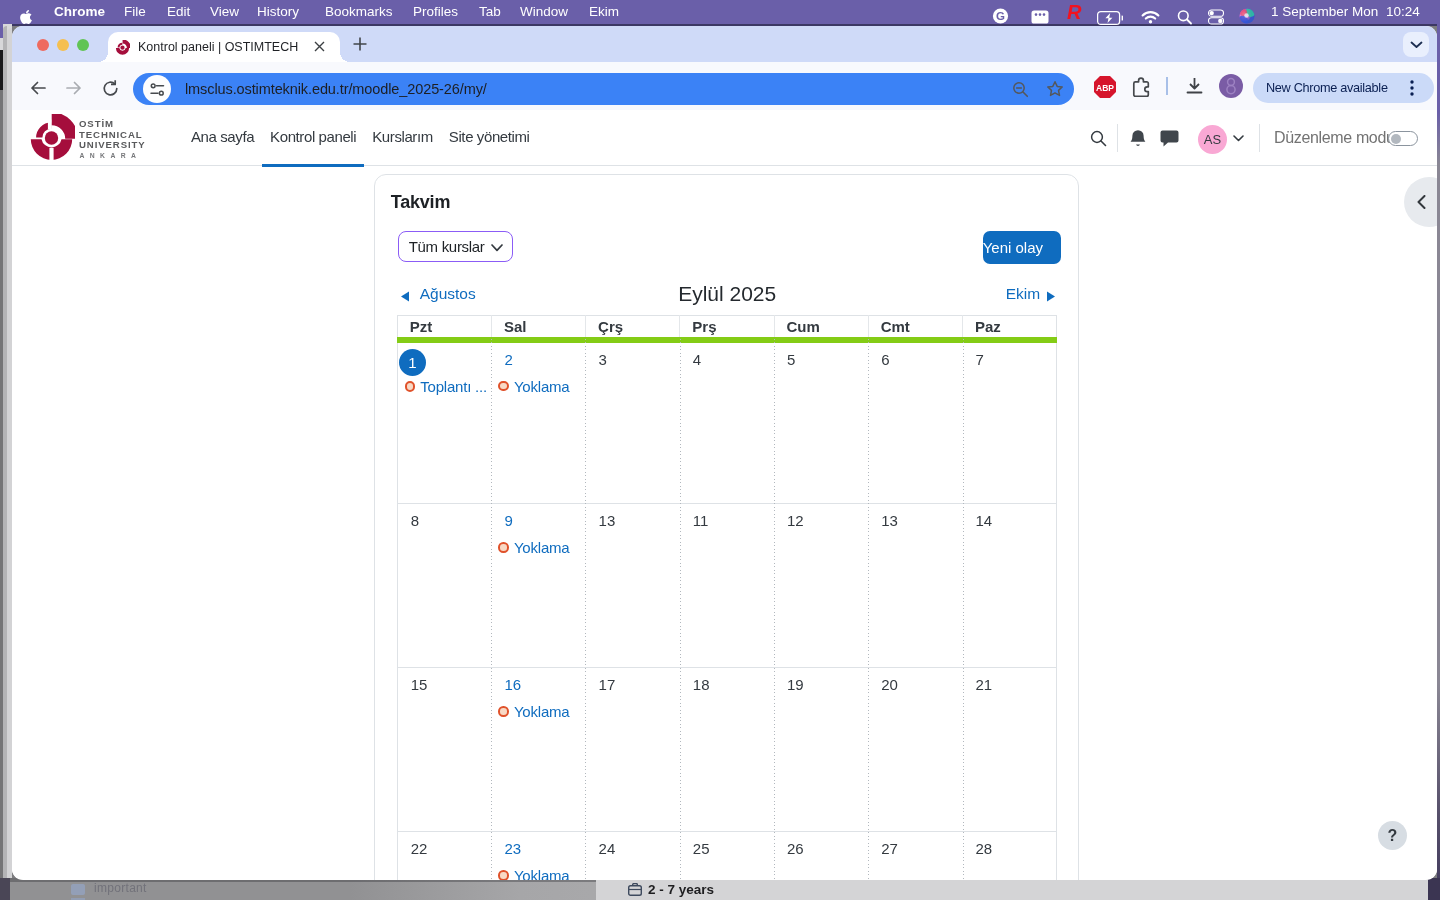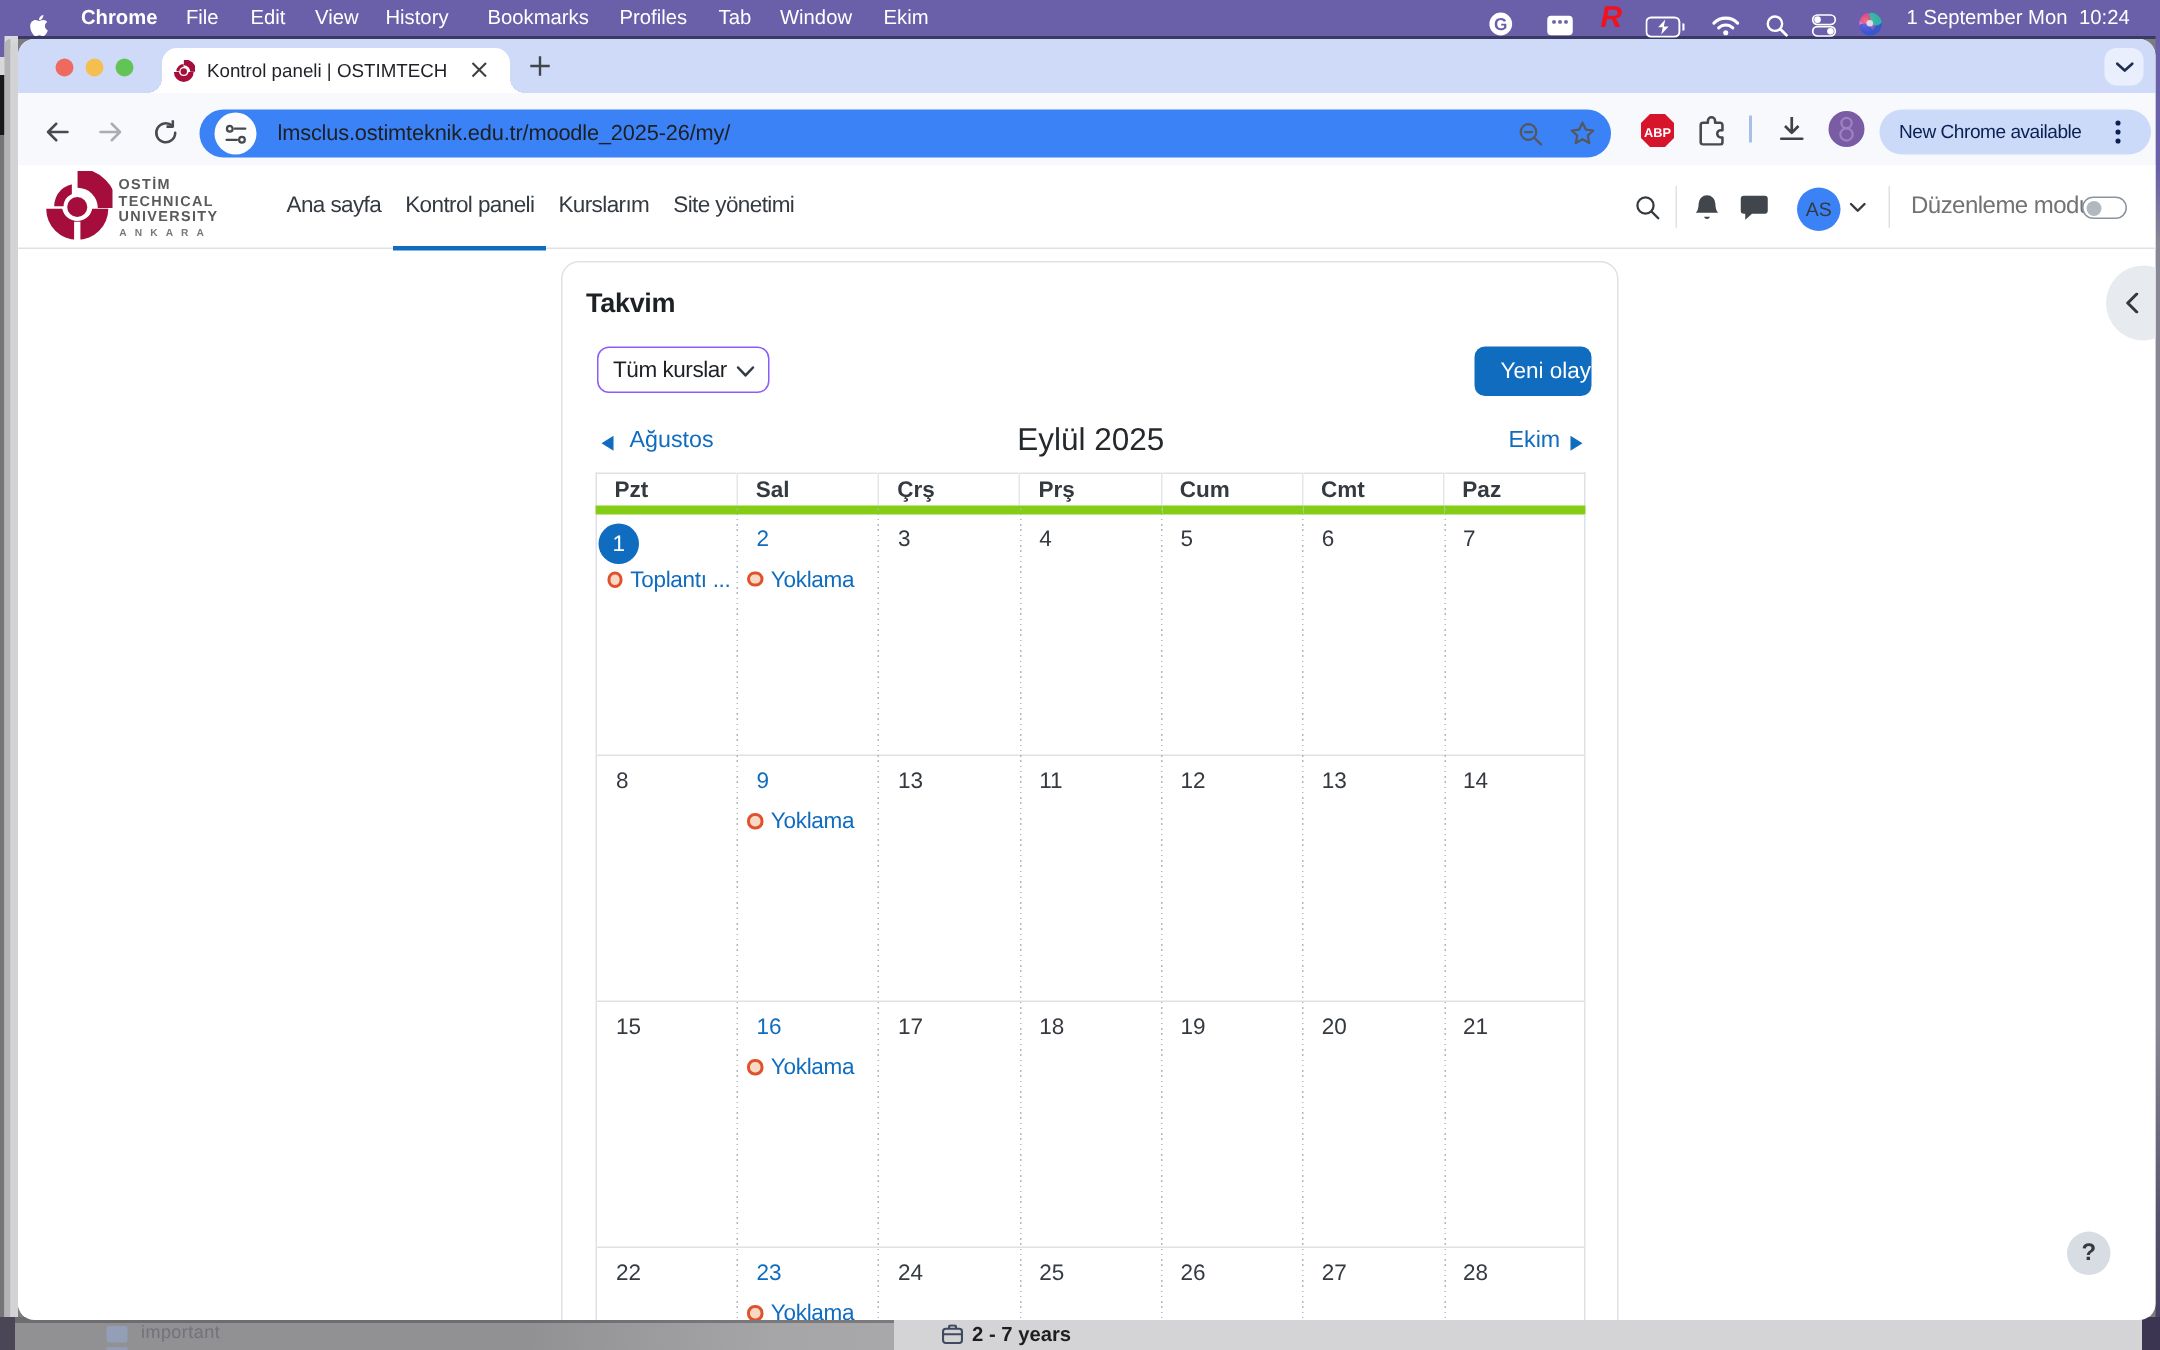--- a/index.html
+++ b/index.html
@@ -196,21 +196,21 @@
             <path d="M11 11 L15.5 15.5" stroke="#343a40" stroke-width="1.6" stroke-linecap="round"></path>
           </svg>
         <div class="abs" style="left:1105px; top:14px; width:1px; height:28px; background:#dee2e6;"></div>
         <svg class="abs" style="left:1117px; top:19px;" width="18" height="19" viewBox="0 0 18 19">
             <path d="M9 1.2 a5.6 5.6 0 0 1 5.6 5.6 c0 4.6 1.9 6 1.9 6 H1.5 c0 0 1.9 -1.4 1.9 -6 A5.6 5.6 0 0 1 9 1.2 Z" fill="#40464c"></path>
             <path d="M7 15.5 a2.1 2.1 0 0 0 4 0 Z" fill="#40464c"></path>
           </svg>
         <svg class="abs" style="left:1148px; top:20px;" width="19" height="17" viewBox="0 0 19 17">
             <path d="M2.5 0.5 h14 a2 2 0 0 1 2 2 v8 a2 2 0 0 1 -2 2 h-8.5 L3.5 16.5 v-4 H2.5 a2 2 0 0 1 -2 -2 v-8 a2 2 0 0 1 2 -2 Z" fill="#40464c"></path>
           </svg>
-        <div class="abs" style="left:1186px; top:14.5px; width:29px; height:29px; border-radius:50%; background:#3b82f6; text-align:center; line-height:29px; font-size:13px; color:#343a40;">AS</div>
+        <div class="abs" style="left:1186px; top:14.5px; width:29px; height:29px; border-radius:50%; background:#f9a8d4; text-align:center; line-height:29px; font-size:13px; color:#343a40;">AS</div>
         <svg class="abs" style="left:1221px; top:25px;" width="11" height="7" viewBox="0 0 11 7">
             <path d="M1 1 L5.5 5.5 L10 1" fill="none" stroke="#343a40" stroke-width="1.6" stroke-linecap="round" stroke-linejoin="round"></path>
           </svg>
         <div class="abs" style="left:1247px; top:14px; width:1px; height:28px; background:#dee2e6;"></div>
         <div class="abs" style="left:1262px; top:0; line-height:56px; font-size:16px; letter-spacing:-0.35px; color:#737373;">Düzenleme modu</div>
         <div class="abs" style="left:1376px; top:21px; width:30px; height:15px; border:1px solid #8b949e; border-radius:8px; background:#fff;">
           <div class="abs" style="left:2px; top:1.5px; width:10px; height:10px; border-radius:50%; background:#b2b8bf;"></div>
         </div>
       </div>
 
@@ -221,21 +221,21 @@
       </div>
 
       <div class="abs" style="left:1366px; top:711px; width:29px; height:29px; border-radius:50%; background:#d7dde3; text-align:center; line-height:29px; font-size:16px; color:#343a40; font-weight:bold;">?</div>
       <div class="abs" id="card">
         <div class="abs" style="left:16px; top:17px; font-size:18px; font-weight:bold; letter-spacing:-0.2px; color:#1d2125;">Takvim</div>
         <div class="abs" style="left:23px; top:56px; width:115px; height:31px; border:1px solid #8b5cf6; border-radius:8px; font-size:15px; letter-spacing:-0.3px; color:#1d2125; line-height:29px; padding-left:10px;">Tüm kurslar
           <svg class="abs" style="left:92px; top:12px;" width="12" height="8" viewBox="0 0 12 8">
               <path d="M1 1 L6 6.3 L11 1" fill="none" stroke="#343a40" stroke-width="1.7" stroke-linecap="round" stroke-linejoin="round"></path>
             </svg>
         </div>
-        <div class="abs" style="left:608px; top:56px; width:78px; height:33px; border-radius:7px; background:#0f6cbf; color:#fff; font-size:15px; text-align:right; line-height:33px;">Yeni olay</div>
+        <div class="abs" style="left:608px; top:56px; width:78px; height:33px; border-radius:7px; background:#0f6cbf; color:#fff; font-size:15px; text-align:left; line-height:33px;">Yeni olay</div>
         <div class="abs" style="left:25px; top:113px; width:16px; height:16px;">
           <svg width="10" height="11" viewBox="0 0 10 11">
               <path d="M9 0.5 L1 5.5 L9 10.5 Z" fill="#0f6cbf"></path>
             </svg>
         </div>
         <div class="abs blue" style="left:45px; top:110px; font-size:15.5px;">Ağustos</div>
         <div class="abs" style="left:0; top:107px; width:705px; text-align:center; font-size:21px; font-weight:500; color:#24292e;">Eylül 2025</div>
         <div class="abs blue" style="left:631px; top:110px; font-size:15.5px;">Ekim</div>
         <div class="abs" style="left:671px; top:113px;">
           <svg width="10" height="11" viewBox="0 0 10 11">

